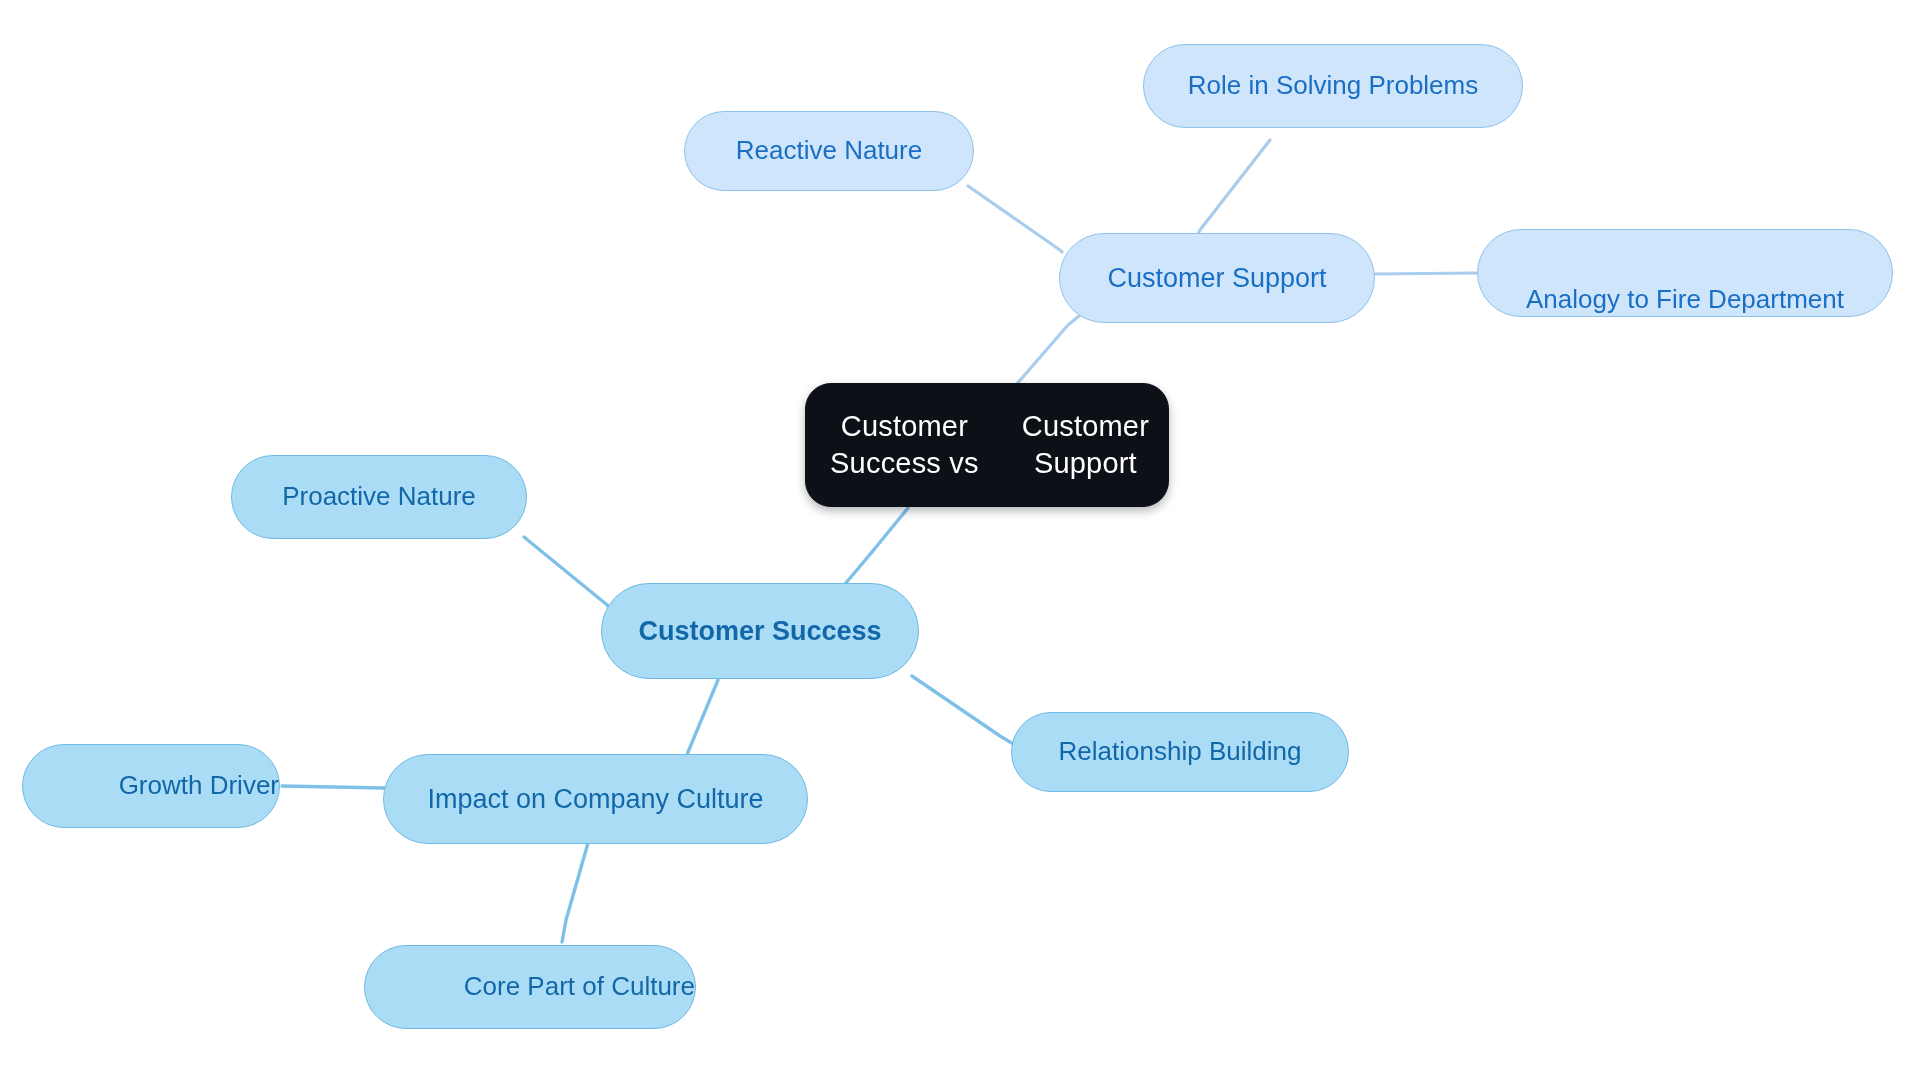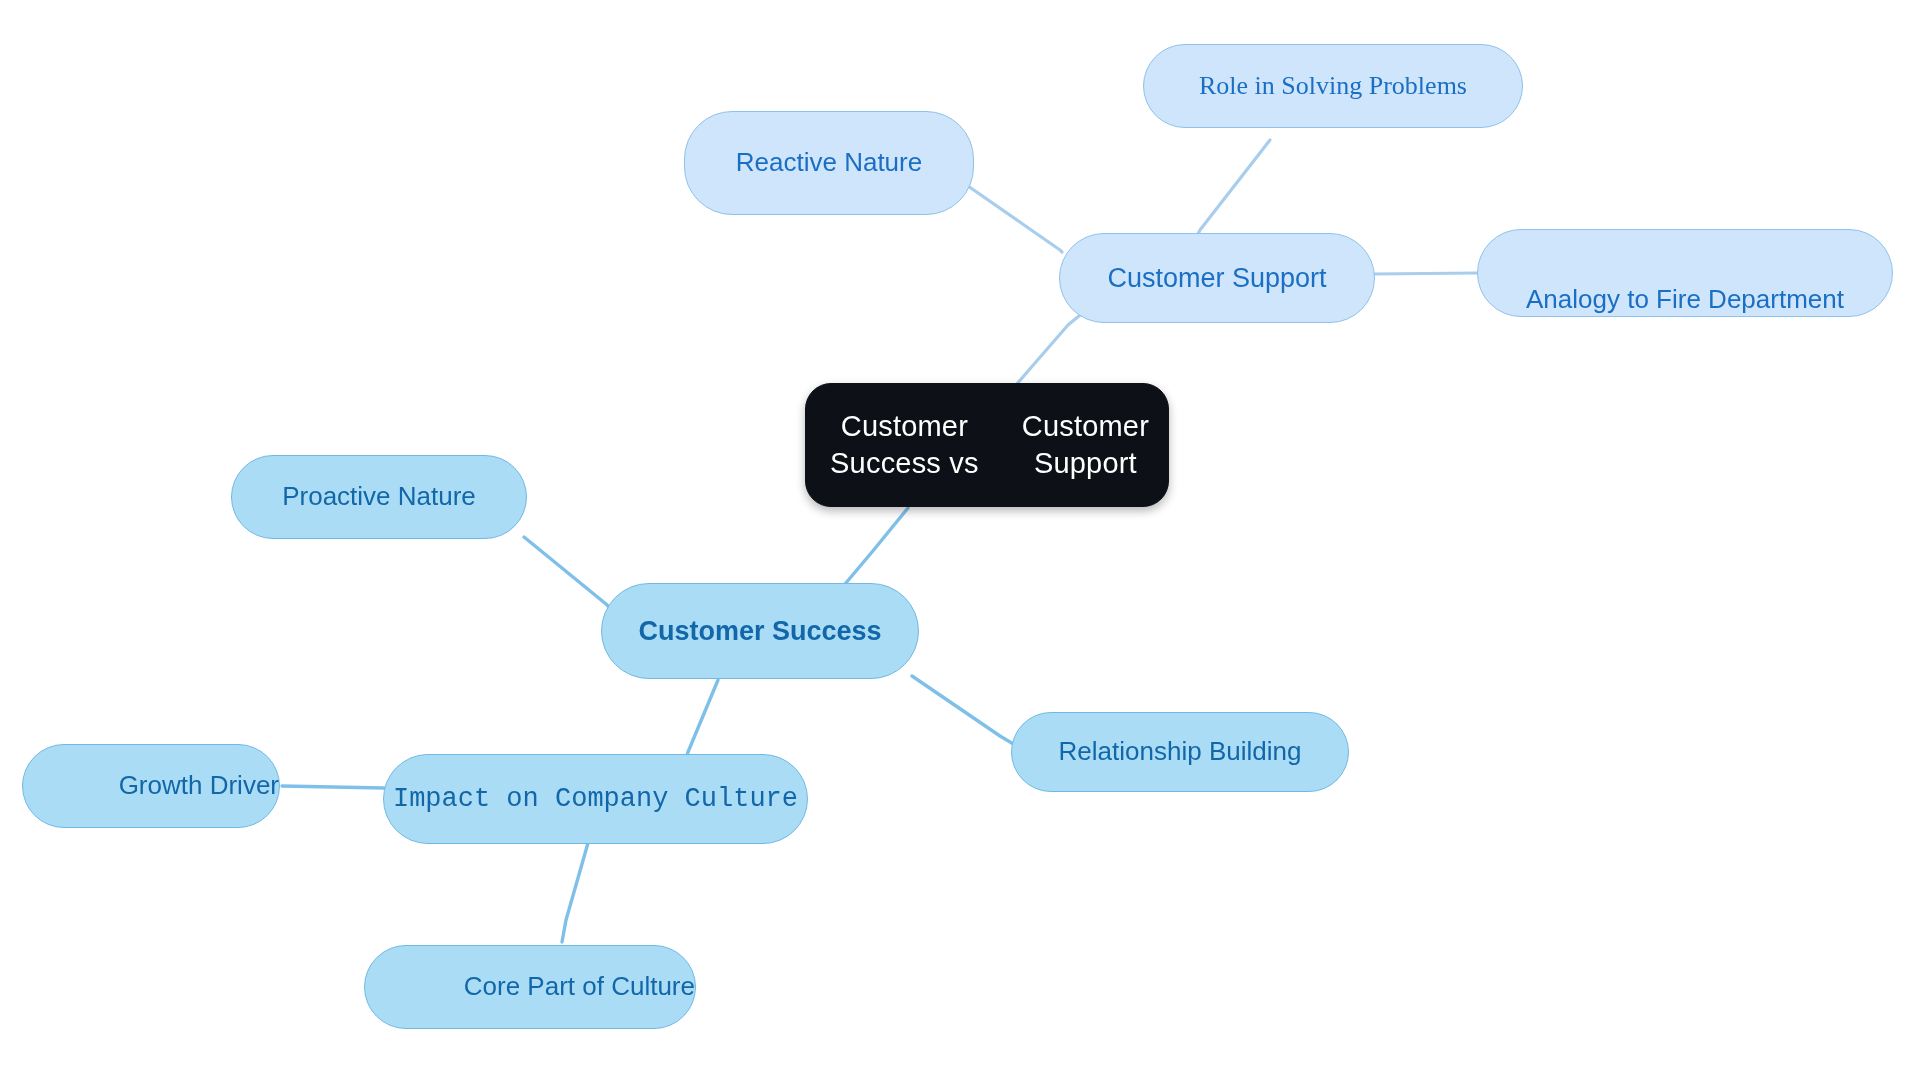--- a/index.html
+++ b/index.html
@@ -97,45 +97,45 @@
     <div style="display:flex;flex-direction:row;">
       <span>Customer Success vs</span>
       <span>Customer Support</span>
     </div>
   </div>
 
   <div class="node node-branch node-support" style="left:1059px; top:233px; width:316px; height:90px;">
     <span>Customer Support</span>
   </div>
 
-  <div class="node node-leaf node-support" style="left:684px; top:111px; width:290px; height:104px;">
+  <div class="node node-leaf node-support" style="left:684px; top:111px; width:290px; height:80px;">
     <span>Reactive Nature</span>
   </div>
 
-  <div class="node node-leaf node-support" style="left:1143px; top:44px; width:380px; height:84px;font-family:Liberation Serif, serif;">
+  <div class="node node-leaf node-support" style="left:1143px; top:44px; width:380px; height:84px;">
     <span>Role in Solving Problems</span>
   </div>
 
   <div class="node node-leaf node-support" style="left:1477px; top:229px; width:416px; height:88px;align-items:flex-end;">
     <span>Analogy to Fire Department</span>
   </div>
 
   <div class="node node-branch node-success" style="left:601px; top:583px; width:318px; height:96px;font-weight:bold;">
     <span>Customer Success</span>
   </div>
 
   <div class="node node-leaf node-success" style="left:231px; top:455px; width:296px; height:84px;">
     <span>Proactive Nature</span>
   </div>
 
   <div class="node node-leaf node-success" style="left:1011px; top:712px; width:338px; height:80px;">
     <span>Relationship Building</span>
   </div>
 
-  <div class="node node-branch node-success" style="left:383px; top:754px; width:425px; height:90px;font-family:Liberation Mono, monospace;">
+  <div class="node node-branch node-success" style="left:383px; top:754px; width:425px; height:90px;">
     <span>Impact on Company Culture</span>
   </div>
 
   <div class="node node-leaf node-success" style="left:22px; top:744px; width:258px; height:84px;justify-content:flex-end;">
     <span>Growth Driver</span>
   </div>
 
   <div class="node node-leaf node-success" style="left:364px; top:945px; width:332px; height:84px;justify-content:flex-end;">
     <span>Core Part of Culture</span>
   </div>

